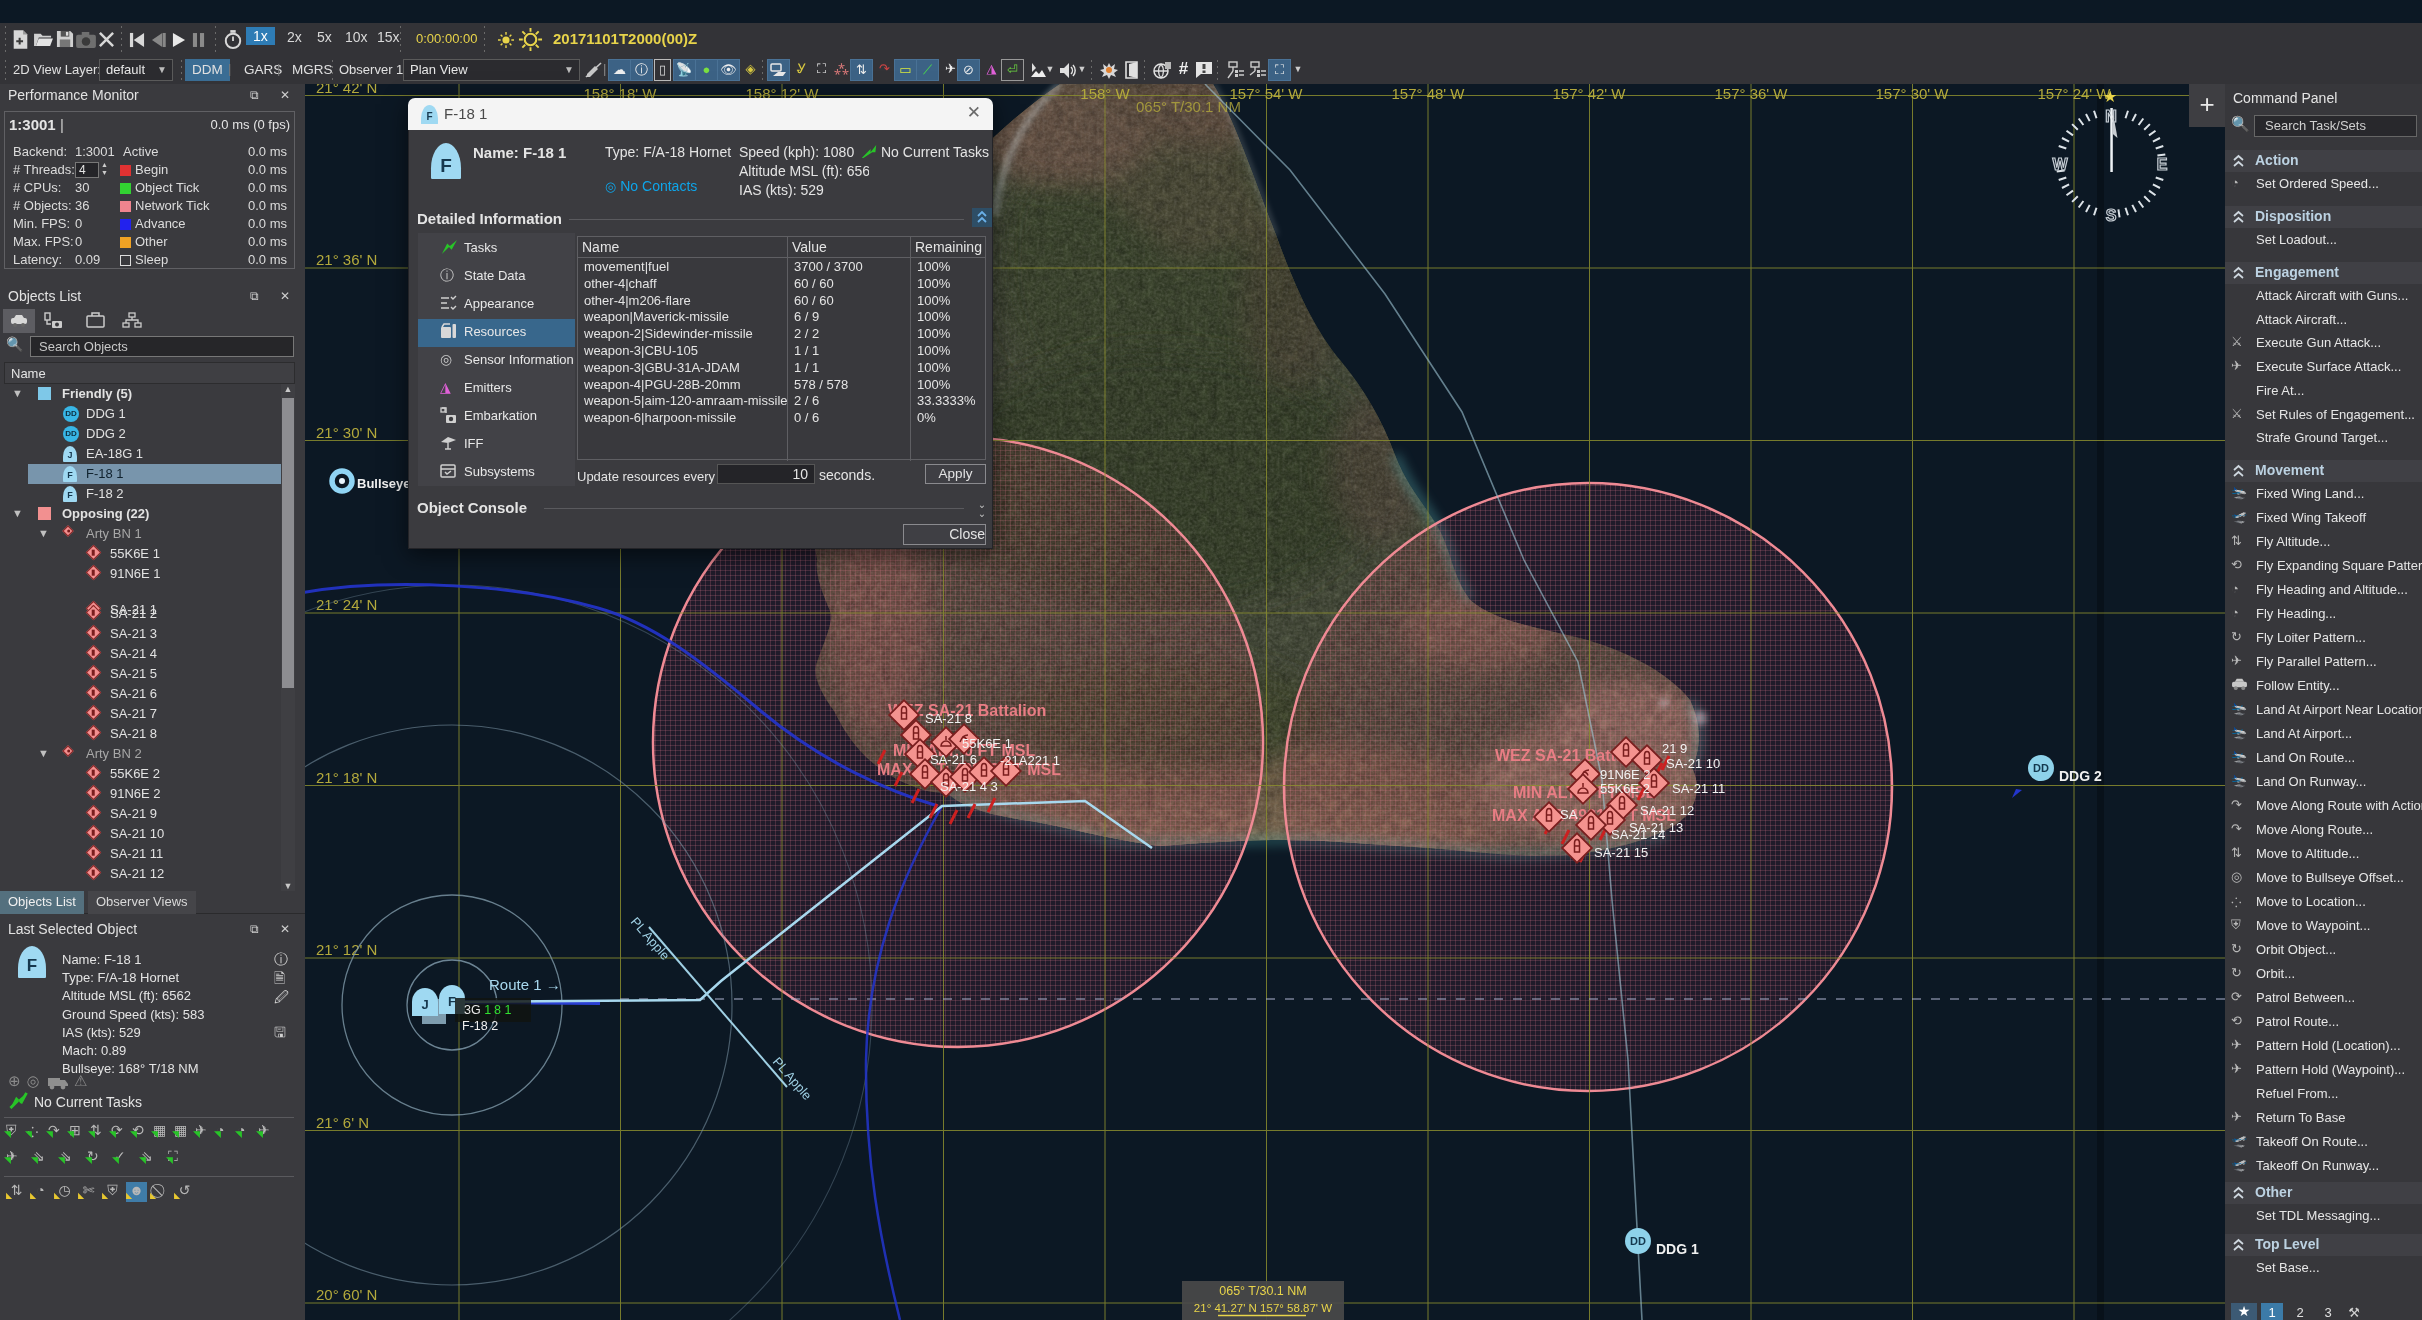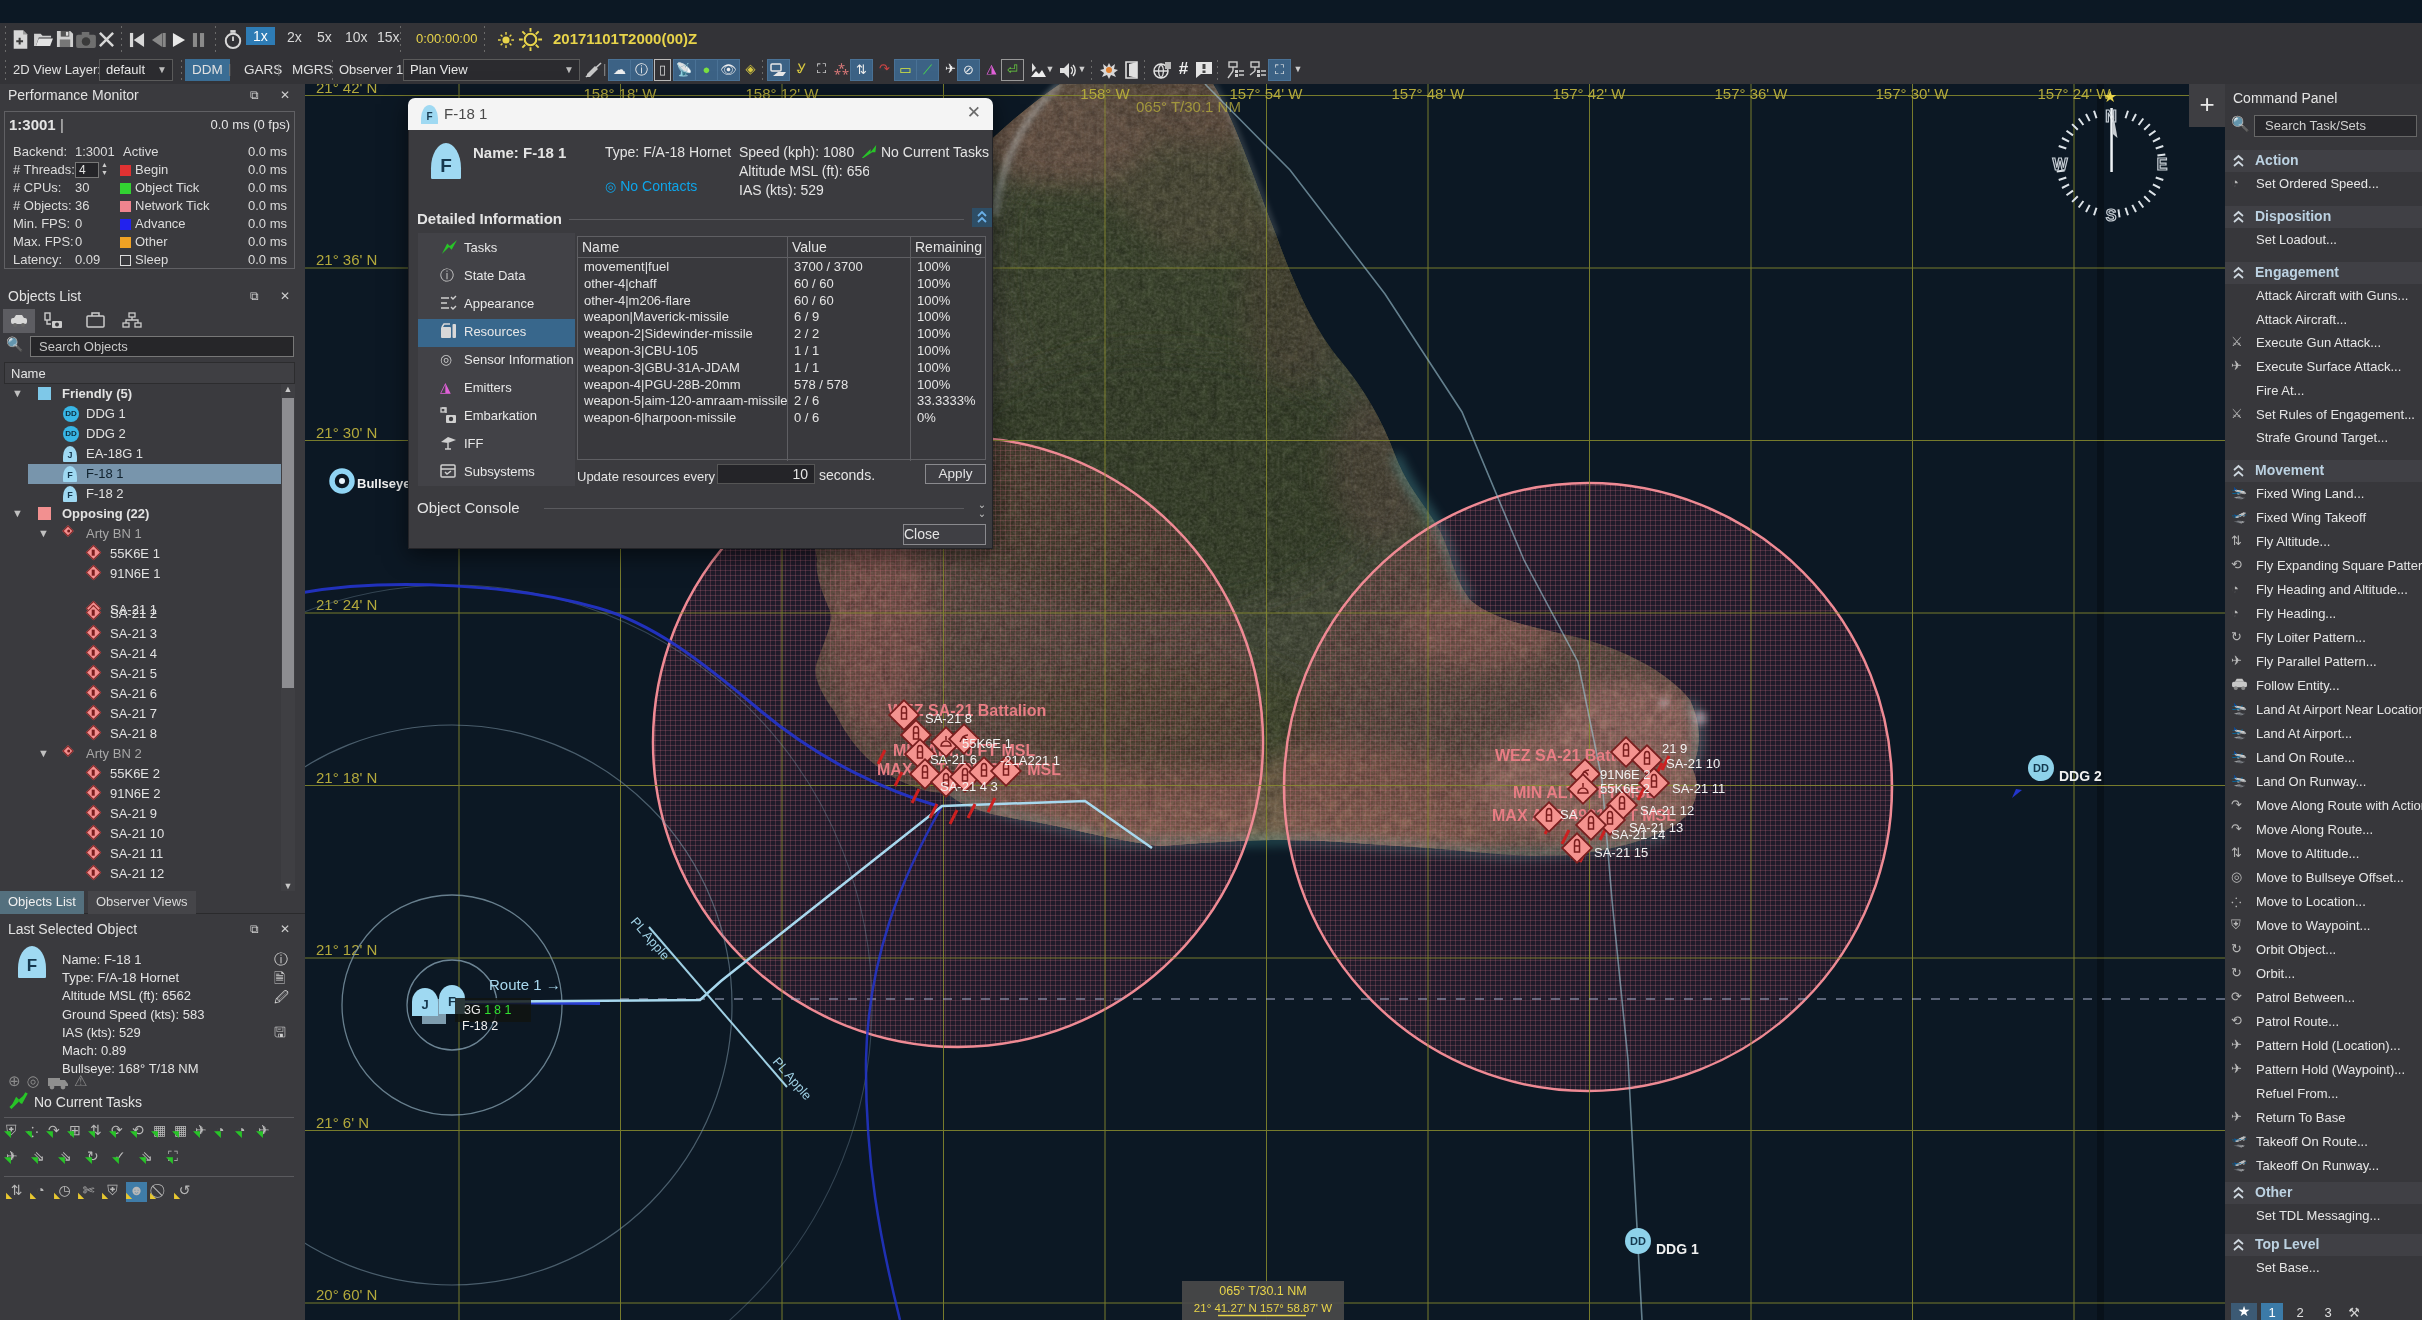--- a/index.html
+++ b/index.html
@@ -1158,19 +1158,19 @@
           <div style="position:relative;height:16.8px;font-size:13px">
             <span style="position:absolute;left:6px;top:1px;white-space:nowrap">weapon-6|harpoon-missile</span>
             <span style="position:absolute;left:216px;top:1px">0 / 6</span>
             <span style="position:absolute;left:339px;top:1px">0%</span>
           </div>
         </div>
     <div style="position:absolute;left:168px;top:339px;font-size:13px">Update resources every</div>
     <div style="position:absolute;left:308px;top:334px;width:98px;height:20px;background:#242428;border:1px solid #555;text-align:right;padding:1px 6px;font-size:14px">10</div>
     <div style="position:absolute;left:410px;top:337px">seconds.</div>
     <div style="position:absolute;left:516px;top:334px;width:61px;height:20px;background:#3f3f44;border:1px solid #8a8a8e;text-align:center;line-height:18px;font-size:13.5px">Apply</div>
-    <div style="position:absolute;left:8px;top:369px;font-weight:normal;font-size:15px">Object Console</div>
+    <div style="position:absolute;left:8px;top:369px;font-weight:bold;font-size:15px">Object Console</div>
     <div style="position:absolute;left:135px;top:378px;width:420px;border-top:1px solid #5a5a5e"></div>
     <div style="position:absolute;left:563px;top:370px;color:#c0c0c0;font-size:10px;line-height:9px;text-align:center;width:20px">⌄<br>⌄</div>
-    <div style="position:absolute;left:494px;top:394px;width:83px;height:21px;background:#3f3f44;border:1px solid #8a8a8e;text-align:left;line-height:19px">Close</div>
+    <div style="position:absolute;left:494px;top:394px;width:83px;height:21px;background:#3f3f44;border:1px solid #8a8a8e;text-align:right;line-height:19px">Close</div>
   </div>
 </div>
 </div>
 
 </body></html>

